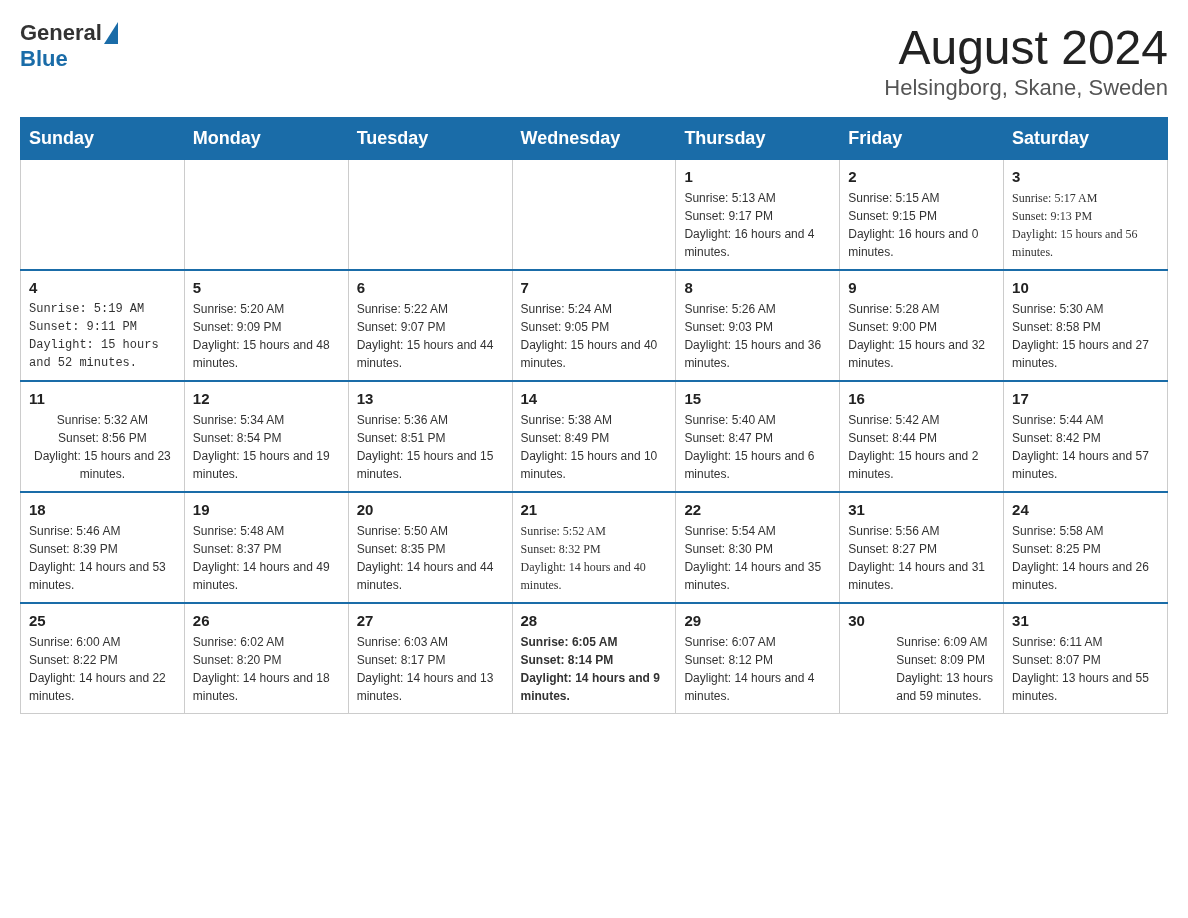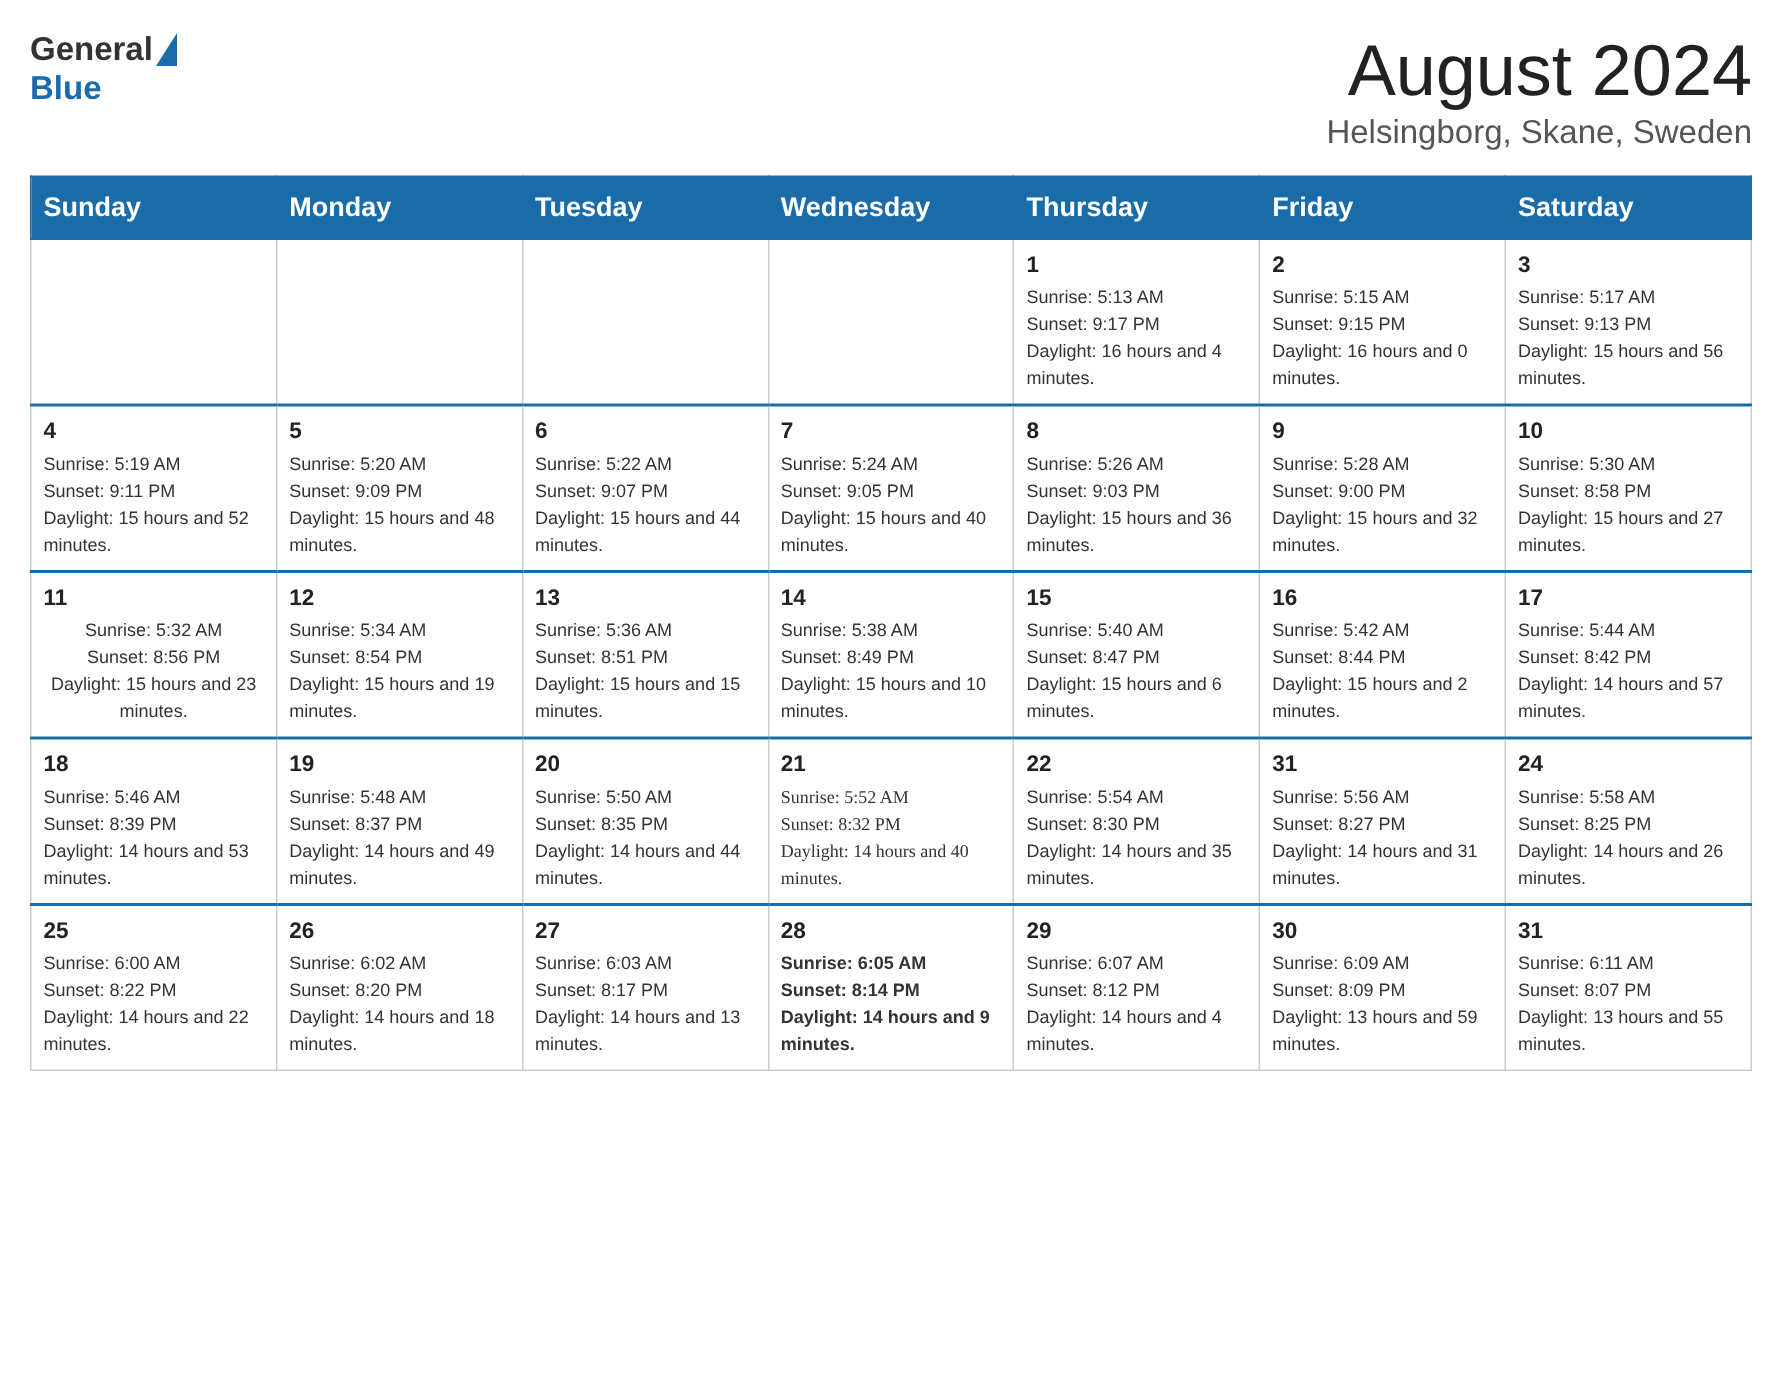--- a/index.html
+++ b/index.html
@@ -137,29 +137,29 @@
 Daylight: 16 hours and 4 minutes.</div>
         </td>
         <td>
           <span class="day-num">2</span>
           <div class="day-info" style="white-space: pre-line;">Sunrise: 5:15 AM
 Sunset: 9:15 PM
 Daylight: 16 hours and 0 minutes.</div>
         </td>
         <td>
           <span class="day-num">3</span>
-          <div class="day-info" style="white-space: pre-line;">Sunrise: 5:17 AM
+          <div class="day-info" style="white-space: pre-line; font-family: Liberation Serif, serif;">Sunrise: 5:17 AM
 Sunset: 9:13 PM
 Daylight: 15 hours and 56 minutes.</div>
         </td>
       </tr>
       <tr class="row-divider">
         <td>
           <span class="day-num">4</span>
-          <div class="day-info" style="white-space: pre-line;">Sunrise: 5:19 AM
+          <div class="day-info" style="white-space: pre-line; font-family: Liberation Mono, monospace;">Sunrise: 5:19 AM
 Sunset: 9:11 PM
 Daylight: 15 hours and 52 minutes.</div>
         </td>
         <td>
           <span class="day-num">5</span>
           <div class="day-info" style="white-space: pre-line;">Sunrise: 5:20 AM
 Sunset: 9:09 PM
 Daylight: 15 hours and 48 minutes.</div>
         </td>
         <td>
@@ -307,21 +307,21 @@
 Daylight: 14 hours and 9 minutes.</div>
         </td>
         <td>
           <span class="day-num">29</span>
           <div class="day-info" style="white-space: pre-line;">Sunrise: 6:07 AM
 Sunset: 8:12 PM
 Daylight: 14 hours and 4 minutes.</div>
         </td>
         <td>
           <span class="day-num">30</span>
-          <div class="day-info" style="white-space: pre-line;">Sunrise: 6:09 AM
+          <div class="day-info" style="white-space: pre-line; margin-left: 48px;">Sunrise: 6:09 AM
 Sunset: 8:09 PM
 Daylight: 13 hours and 59 minutes.</div>
         </td>
         <td>
           <span class="day-num">31</span>
           <div class="day-info" style="white-space: pre-line;">Sunrise: 6:11 AM
 Sunset: 8:07 PM
 Daylight: 13 hours and 55 minutes.</div>
         </td>
       </tr>

